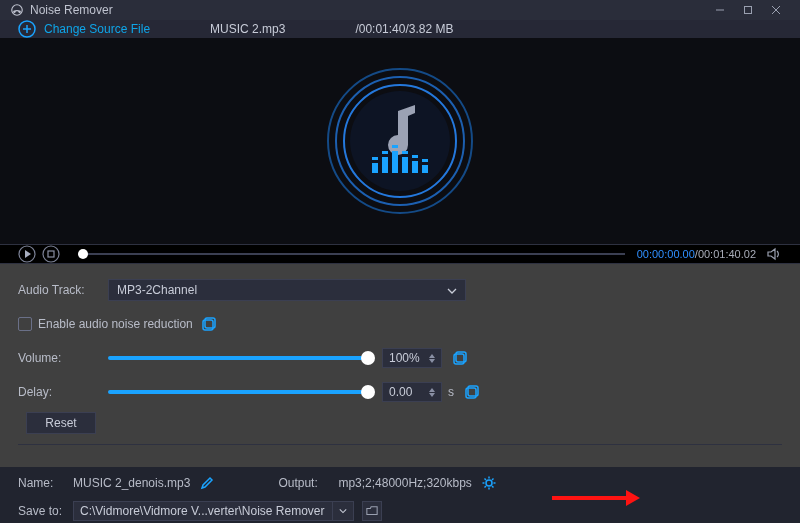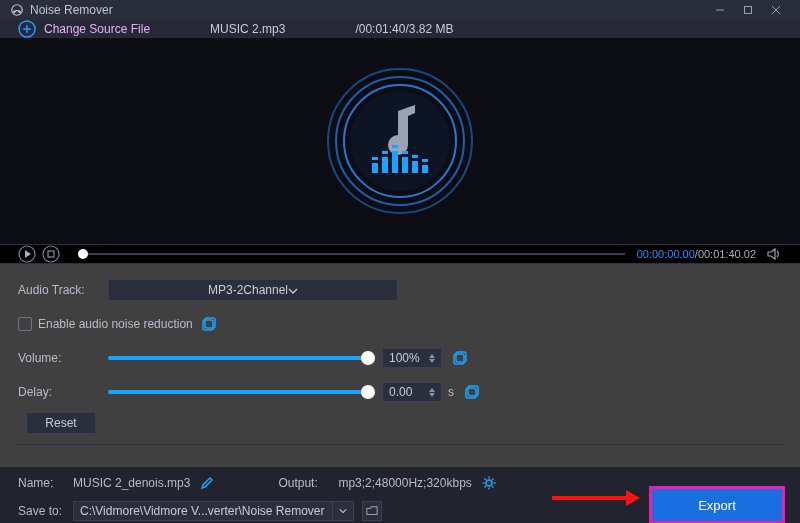--- a/index.html
+++ b/index.html
@@ -9,21 +9,21 @@
   
   .titlebar { height: 26px; background: #2a2d3a; display: flex; align-items: center; padding: 0 10px; font-size: 12px; color: #bfc3cf; }
   .titlebar .app-icon { width: 14px; height: 14px; margin-right: 6px; }
   .titlebar .spacer { flex: 1; }
   .titlebar .wbtn { width: 28px; height: 20px; display: flex; align-items: center; justify-content: center; color: #9aa0b0; }
   .titlebar .wbtn svg { width: 10px; height: 10px; }
 
   
   .sourcebar { height: 30px; background: #262836; display: flex; align-items: center; padding: 0 18px; font-size: 12px; color: #b8bcc8; }
   .plus-circle { width: 18px; height: 18px; margin-right: 8px; }
-  .sourcebar .src-label { color: #f0abfc; margin-right: 60px; }
+  .sourcebar .src-label { color: #0ea5e9; margin-right: 60px; }
   .sourcebar .src-file { color: #c8ccd8; margin-right: 70px; }
   .sourcebar .src-meta { color: #c8ccd8; }
 
   
   .preview { flex: 0 0 206px; background: #0c0d12; position: relative; display: flex; align-items: center; justify-content: center; }
   .disc-wrap { position: relative; width: 160px; height: 160px; display:flex; align-items:center; justify-content:center; }
 
   
   .playback { height: 30px; background: #000000; display: flex; align-items: center; padding: 0 18px; font-size: 11px; border-top: 1px solid #2e3140; border-bottom: 1px solid #2e3140; }
   .pb-btn { width: 18px; height: 18px; margin-right: 6px; }
@@ -32,21 +32,21 @@
   .time-cur { color: #2f8fff; }
   .time-dur { color: #a8acb8; }
   .vol-icon { width: 16px; height: 16px; margin-left: 10px; }
 
   
   .controls { padding: 12px 18px; font-size: 12px; color: #b8bcc8; background:#404040; }
   .row { display: flex; align-items: center; height: 28px; }
   .row .lbl { width: 90px; }
   .row + .row { margin-top: 6px; }
 
-  .select { width: 290px; height: 22px; background: #2b2e3c; border: 1px solid #3b3f52; display: flex; align-items: center; padding: 0 8px; justify-content: center; color:#c8ccd8; }
+  .select { width: 358px; height: 22px; background: #2b2e3c; border: 1px solid #3b3f52; display: flex; align-items: center; padding: 0 8px; justify-content: space-between; color:#c8ccd8; }
   .chevron { width: 10px; height: 10px; }
 
   .checkbox { width: 14px; height: 14px; border: 1px solid #6a7088; margin-right: 6px; border-radius:2px; }
 
   .enh-icon { width:16px; height:16px; margin-left:8px; }
 
   .slider { width: 260px; height: 4px; background: #1aa3ff; position: relative; margin-right: 14px; border-radius:2px; }
   .slider .knob { position: absolute; right: -7px; top: -5px; width: 14px; height: 14px; background: #fff; border-radius: 50%; }
 
   .numbox { width: 60px; height: 20px; background: #2b2e3c; border: 1px solid #3b3f52; display: flex; align-items: center; padding: 0 6px; justify-content: space-between; color:#c8ccd8; }
@@ -301,19 +301,16 @@
       </div>
     </div>
 
     <div class="arrow-anno">
       <svg viewBox="0 0 90 20">
           <line x1="2" y1="10" x2="78" y2="10" stroke="#ff1312" stroke-width="4"></line>
           <polygon points="76,2 90,10 76,18" fill="#ff1312"></polygon>
         </svg>
     </div>
 
-    <div class="export-btn">
-      <span>Export</span>
-    </div>
 
   </div>
 
 </div>
 
 </body></html>

